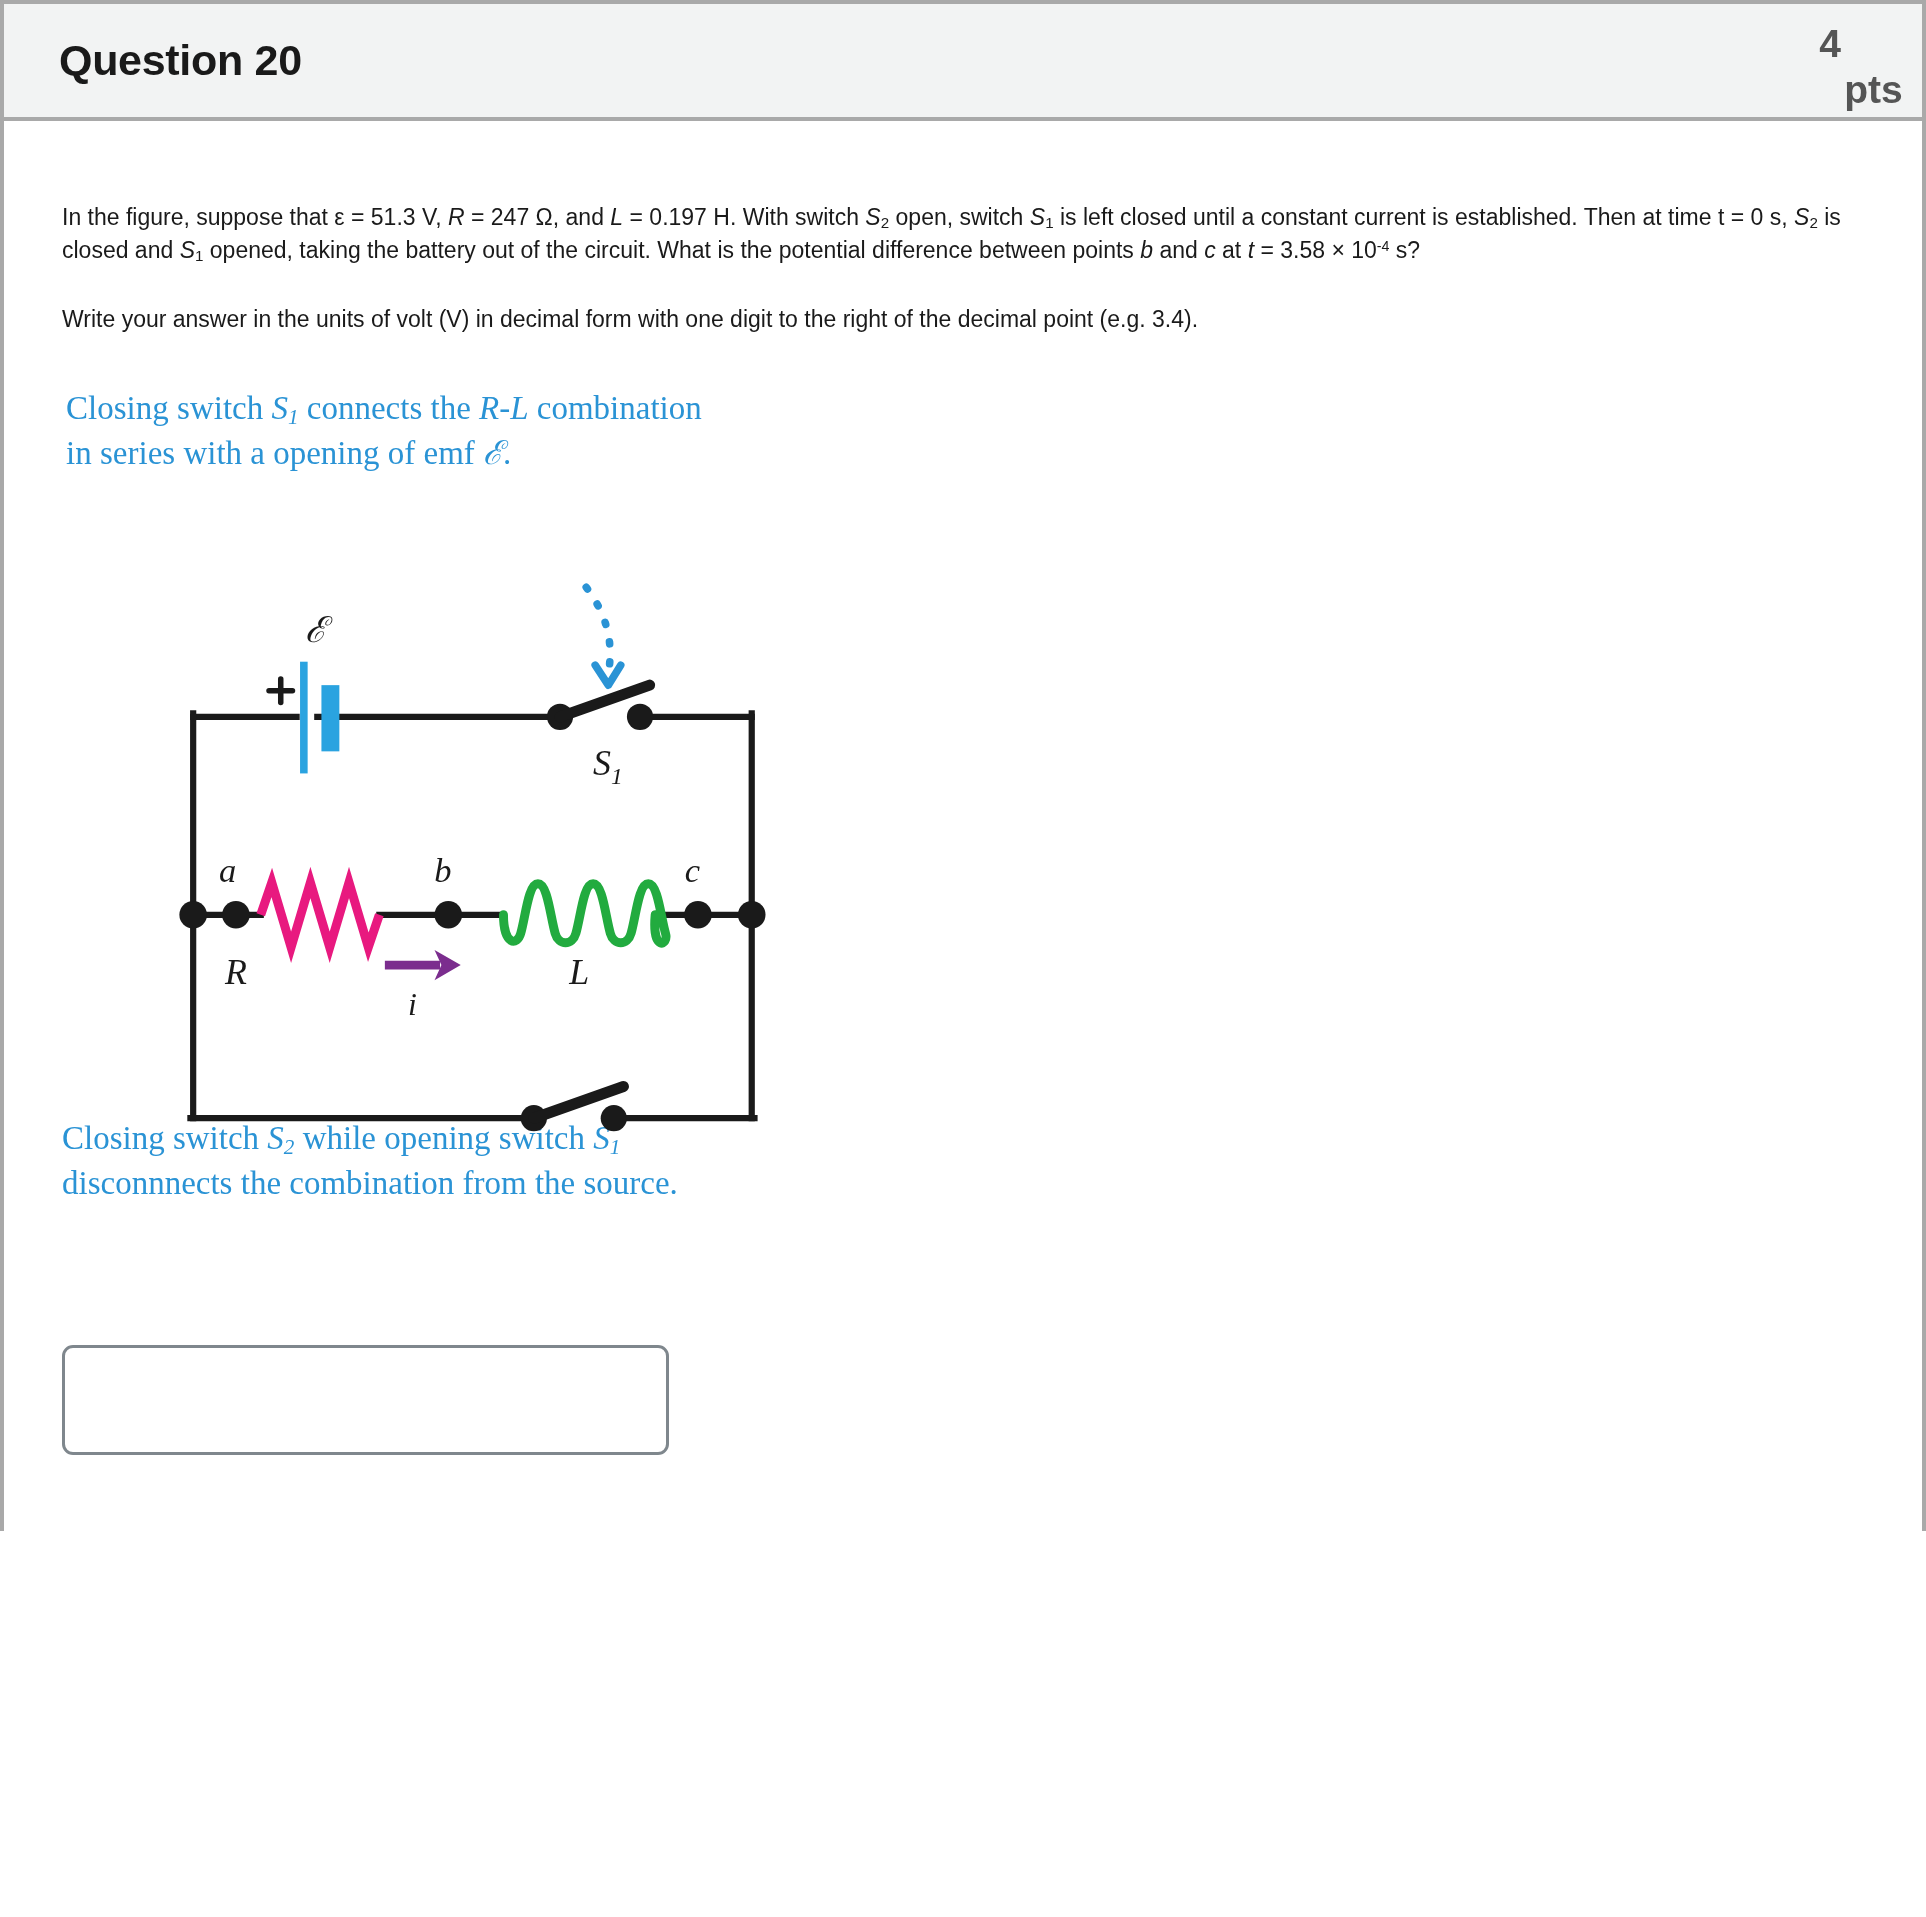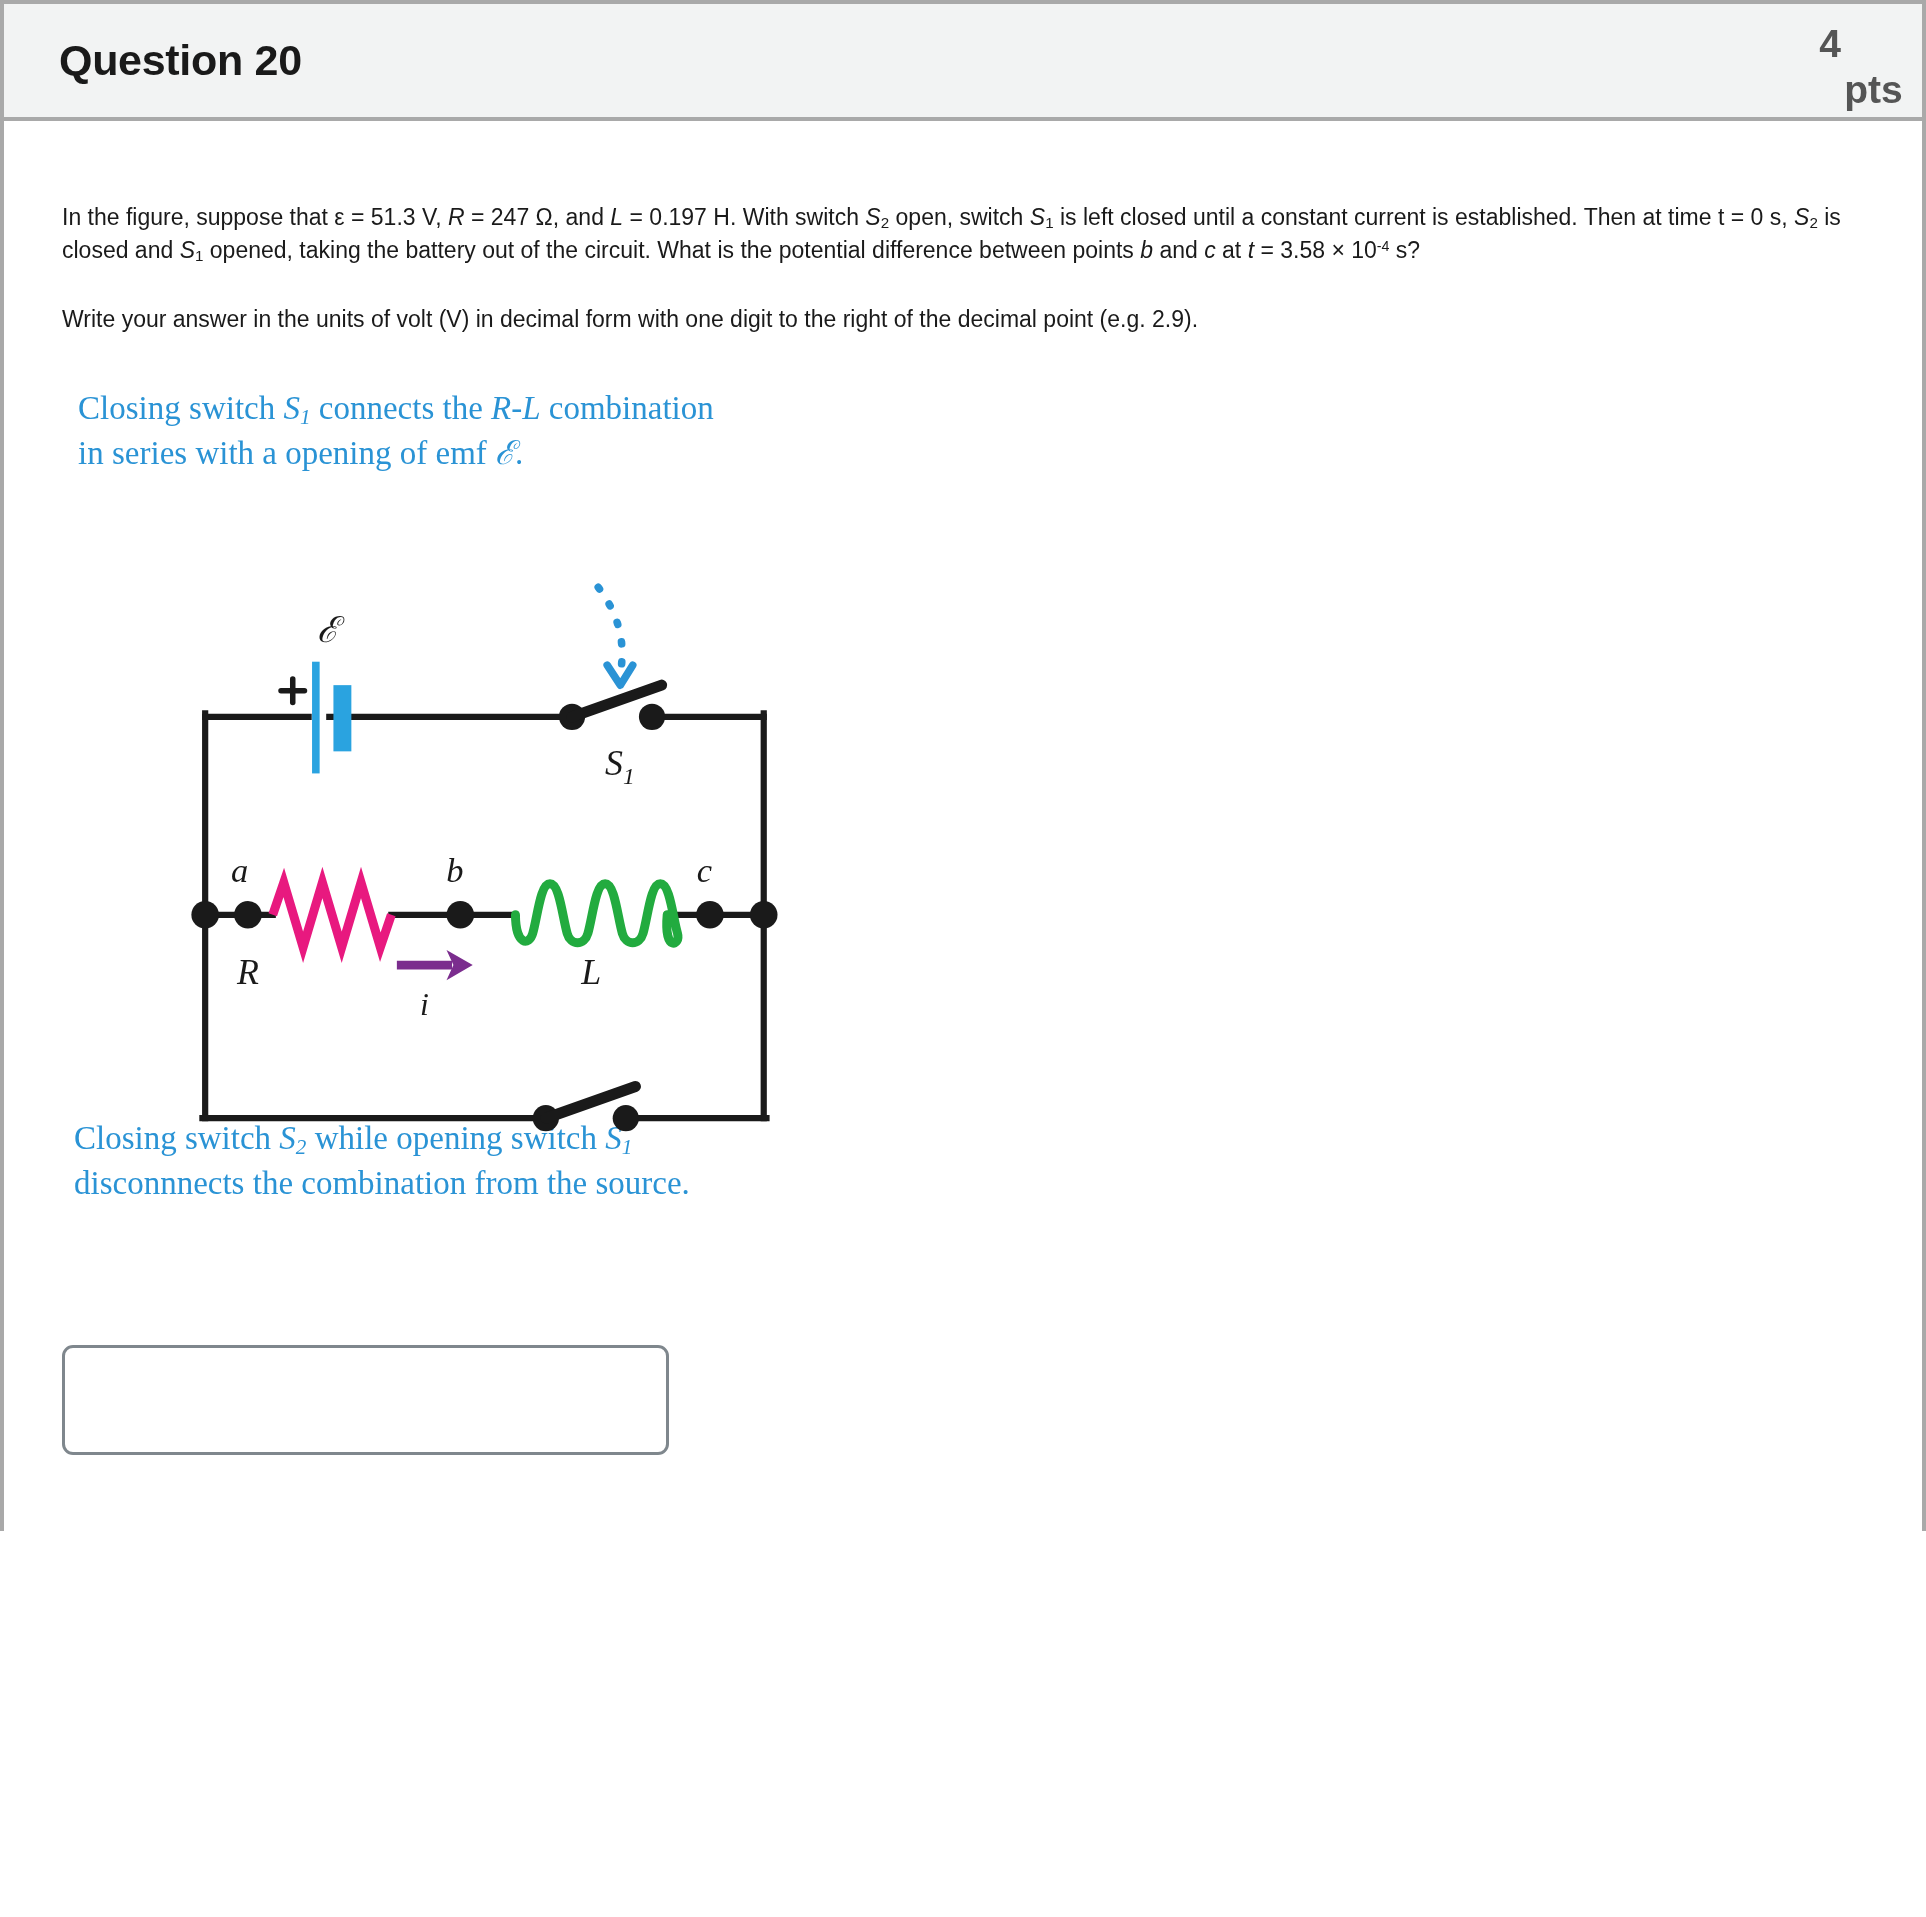--- a/index.html
+++ b/index.html
@@ -88,21 +88,20 @@
     vertical-align: 0.52em;
     font-style: normal;
   }
 
   
   .figure {
     position: relative;
     margin-top: 51px;
     width: 918px;
     height: 842px;
-    margin-left: 12px;
   }
   .fig-caption {
     position: absolute;
     font-family: "Liberation Serif", serif;
     color: #2a93d5;
     font-size: 33px;
     line-height: 1.30;
     white-space: nowrap;
   }
   .cap-top { left: 4.1px; top: 0px; }
@@ -150,21 +149,21 @@
     <div class="pts-wrap">
       <span class="pts-value">4</span>
       <span class="pts-label">pts</span>
     </div>
   </div>
 
   <div class="q-body">
 
     <p class="q-para p1"><span>In the figure, suppose that ε = 51.3 V, </span><i>R</i><span> = 247 Ω, and </span><i>L</i><span> = 0.197 H. With switch </span><i>S</i><sub>2</sub><span> open, switch </span><i>S</i><sub>1</sub><span> is left closed until a constant current is established. Then at time t = 0 s, </span><i>S</i><sub>2</sub><span> is closed and </span><i>S</i><sub>1</sub><span> opened, taking the battery out of the circuit. What is the potential difference between points </span><i>b</i><span> and </span><i>c</i><span> at </span><i>t</i><span> = 3.58 × 10</span><sup>-4</sup><span> s?</span></p>
 
-    <p class="q-para p2">Write your answer in the units of volt (V) in decimal form with one digit to the right of the decimal point (e.g. 2.9).</p>
+    <p class="q-para p2">Write your answer in the units of volt (V) in decimal form with one digit to the right of the decimal point (e.g. 3.4).</p>
 
 
     <div class="figure">
 
       <div class="fig-caption cap-top">
         <span>Closing switch </span><i>S</i><sub>1</sub><span> connects the </span><i>R-L</i><span> combination</span><br><span>in series with a opening of emf </span><i>ℰ</i><span>.</span>
       </div>
 
       <div class="fig-caption cap-bottom">
         <span>Closing switch </span><i>S</i><sub>2</sub><span> while opening switch </span><i>S</i><sub>1</sub><br><span>disconnnects the combination from the source.</span>

